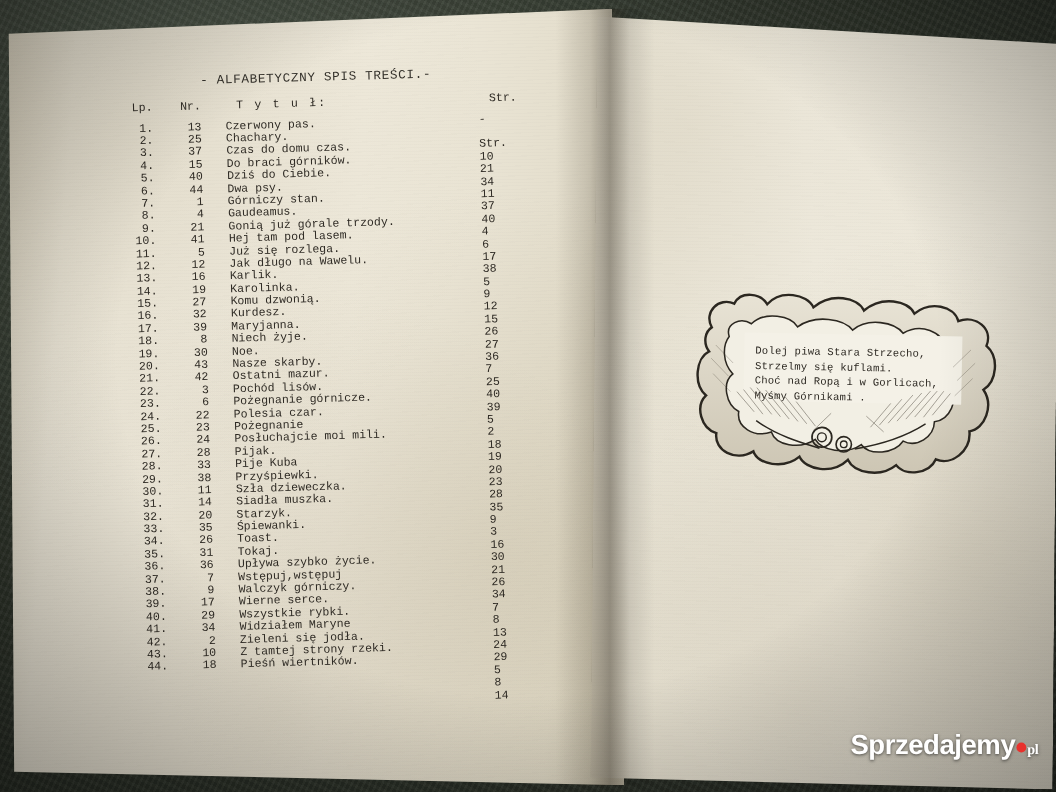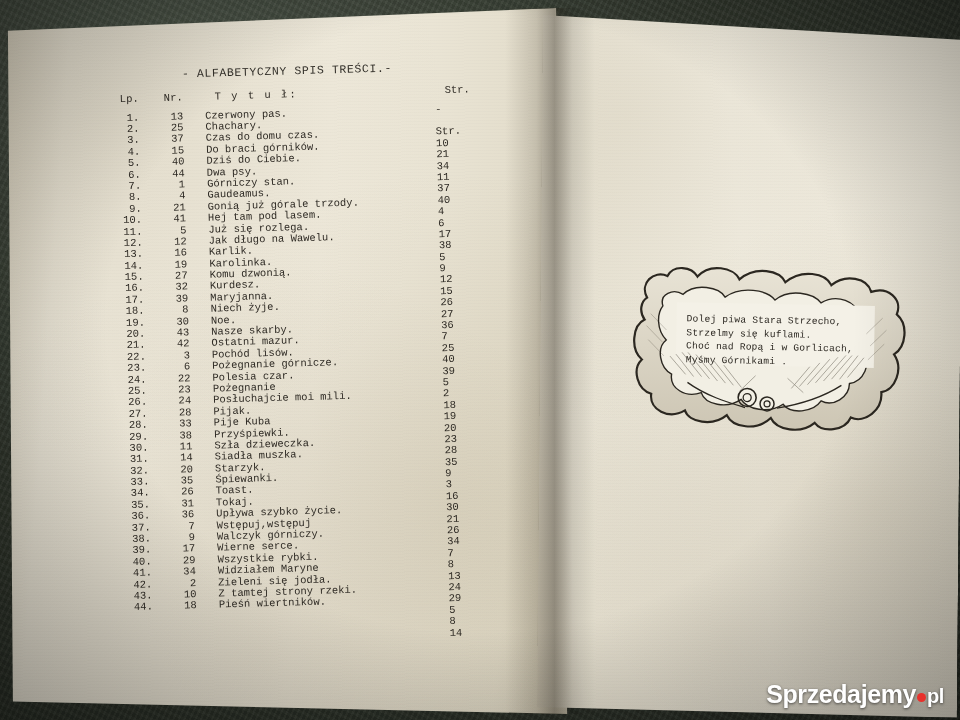--- a/index.html
+++ b/index.html
@@ -159,41 +159,41 @@
     font-size: 9.6px;
     line-height: 13.5px;
     color: #2c2822;
     letter-spacing: .2px;
   }
 
   
   #watermark {
     position: absolute;
     right: 16px;
-    bottom: 11px;
+    bottom: 28px;
     display: flex;
     align-items: baseline;
     font-family: "Liberation Sans", sans-serif;
     font-weight: bold;
     font-size: 25px;
     color: #ffffff;
     text-shadow: 0 1px 3px rgba(0,0,0,.6);
     letter-spacing: -0.4px;
   }
   #wm-dot {
     display: inline-block;
     width: 9px;
     height: 9px;
     border-radius: 50%;
     background: #e8312c;
     margin: 0 1px 0 1px;
     position: relative;
     top: -1px;
   }
-  #wm-pl { font-size: 20px; }
+  #wm-pl { font-size: 13px; font-family: Liberation Serif, serif; }
 
   
   #vignette {
     position: absolute;
     inset: 0;
     pointer-events: none;
     background: radial-gradient(ellipse at 50% 45%, rgba(0,0,0,0) 55%, rgba(0,0,0,.35) 100%);
   }
 </style>
 </head>

